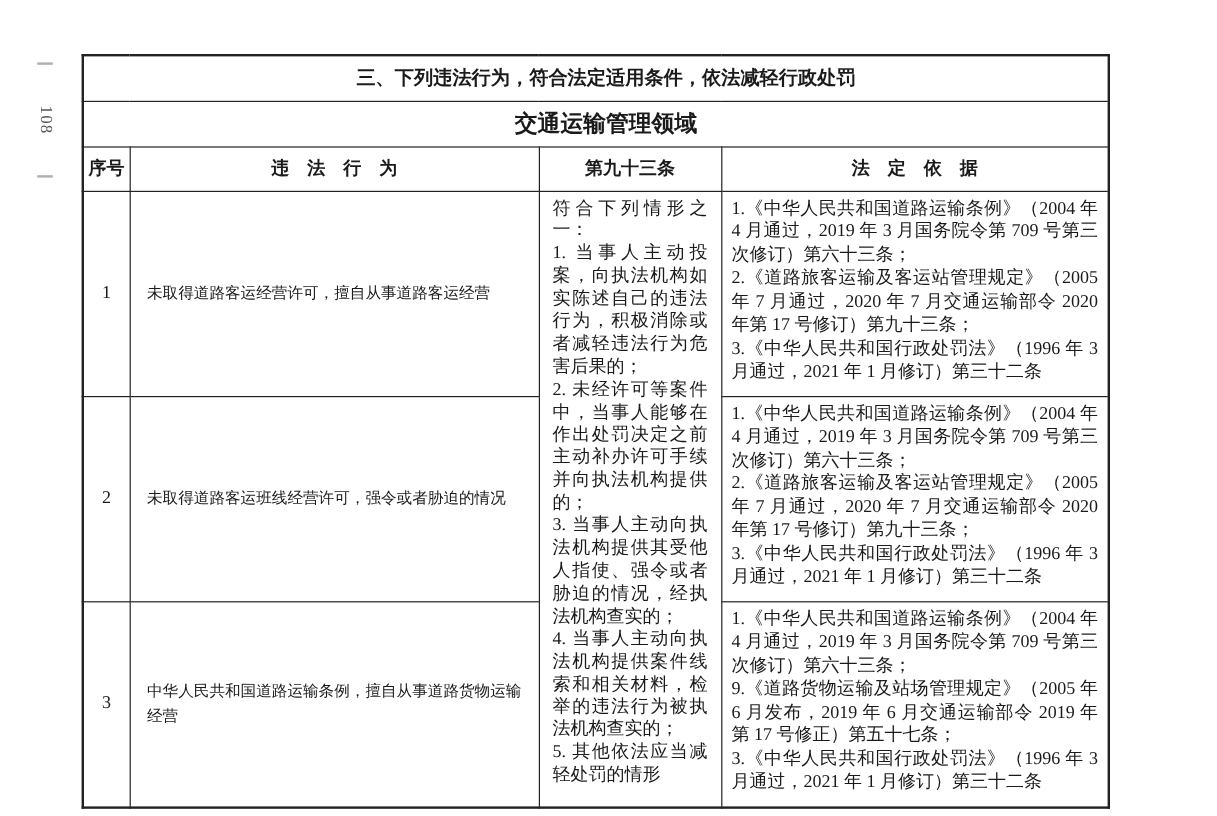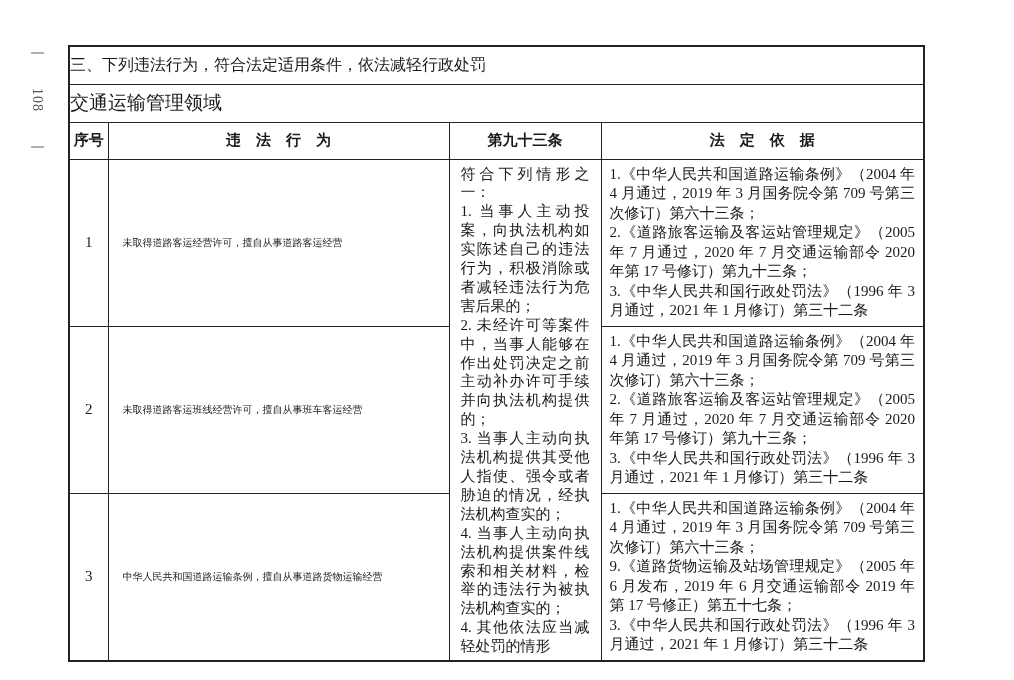--- a/index.html
+++ b/index.html
@@ -51,50 +51,51 @@
   .row-1        { height: 157px; }
   .row-2        { height: 160px; }
   .row-3        { height: 155px; }
 
   .col-index    { width: 39px; }
   .col-violation{ width: 341px; }
   .col-cond     { width: 152px; }
   .col-basis    { width: 323px; }
 
   td.title-cell, td.section-cell {
-    text-align: left;
-    font-weight: normal;
+    text-align: center;
+    font-weight: bold;
     font-size: 16px;
+    padding-left: 17px;
   }
   td.section-cell { font-size: 19px; }
 
   td.head-cell {
     text-align: center;
     font-weight: bold;
     font-size: 15px;
   }
 
   td.index-cell {
     text-align: center;
     font-size: 15px;
   }
 
   td.violation-cell {
-    font-size: 10px;
+    font-size: 13px;
     line-height: 1.6;
     padding: 0 14px;
     text-align: justify;
     text-justify: inter-character;
   }
 
   td.condition-cell {
     vertical-align: top;
     font-size: 15px;
     line-height: 18.9px;
-    padding: 5px 11px 4px 11px;
+    padding: 5px 11px 16px 11px;
     text-align: justify;
     text-justify: inter-character;
   }
   td.condition-cell p { text-align: justify; }
 
   td.basis-cell {
     vertical-align: top;
     font-size: 15px;
     line-height: 19.5px;
     padding: 5px 8px 0 8px;
@@ -137,32 +138,32 @@
 
   <tr class="row-1">
     <td class="index-cell">1</td>
     <td class="violation-cell">未取得道路客运经营许可，擅自从事道路客运经营</td>
     <td class="condition-cell" rowspan="3">
       <p>符合下列情形之一：</p>
       <p>1. 当事人主动投案，向执法机构如实陈述自己的违法行为，积极消除或者减轻违法行为危害后果的；</p>
       <p>2. 未经许可等案件中，当事人能够在作出处罚决定之前主动补办许可手续并向执法机构提供的；</p>
       <p>3. 当事人主动向执法机构提供其受他人指使、强令或者胁迫的情况，经执法机构查实的；</p>
       <p>4. 当事人主动向执法机构提供案件线索和相关材料，检举的违法行为被执法机构查实的；</p>
-      <p>4. 其他依法应当减轻处罚的情形</p>
+      <p>5. 其他依法应当减轻处罚的情形</p>
     </td>
     <td class="basis-cell">
       <p>1.《中华人民共和国道路运输条例》（2004 年 4 月通过，2019 年 3 月国务院令第 709 号第三次修订）第六十三条；</p>
       <p>2.《道路旅客运输及客运站管理规定》（2005 年 7 月通过，2020 年 7 月交通运输部令 2020 年第 17 号修订）第九十三条；</p>
       <p>3.《中华人民共和国行政处罚法》（1996 年 3 月通过，2021 年 1 月修订）第三十二条</p>
     </td>
   </tr>
 
   <tr class="row-2">
     <td class="index-cell">2</td>
-    <td class="violation-cell">未取得道路客运班线经营许可，擅自从事班车客运经营</td>
+    <td class="violation-cell">未取得道路客运班线经营许可，强令或者胁迫的情况</td>
     <td class="basis-cell">
       <p>1.《中华人民共和国道路运输条例》（2004 年 4 月通过，2019 年 3 月国务院令第 709 号第三次修订）第六十三条；</p>
       <p>2.《道路旅客运输及客运站管理规定》（2005 年 7 月通过，2020 年 7 月交通运输部令 2020 年第 17 号修订）第九十三条；</p>
       <p>3.《中华人民共和国行政处罚法》（1996 年 3 月通过，2021 年 1 月修订）第三十二条</p>
     </td>
   </tr>
 
   <tr class="row-3">
     <td class="index-cell">3</td>
     <td class="violation-cell">中华人民共和国道路运输条例，擅自从事道路货物运输经营</td>

